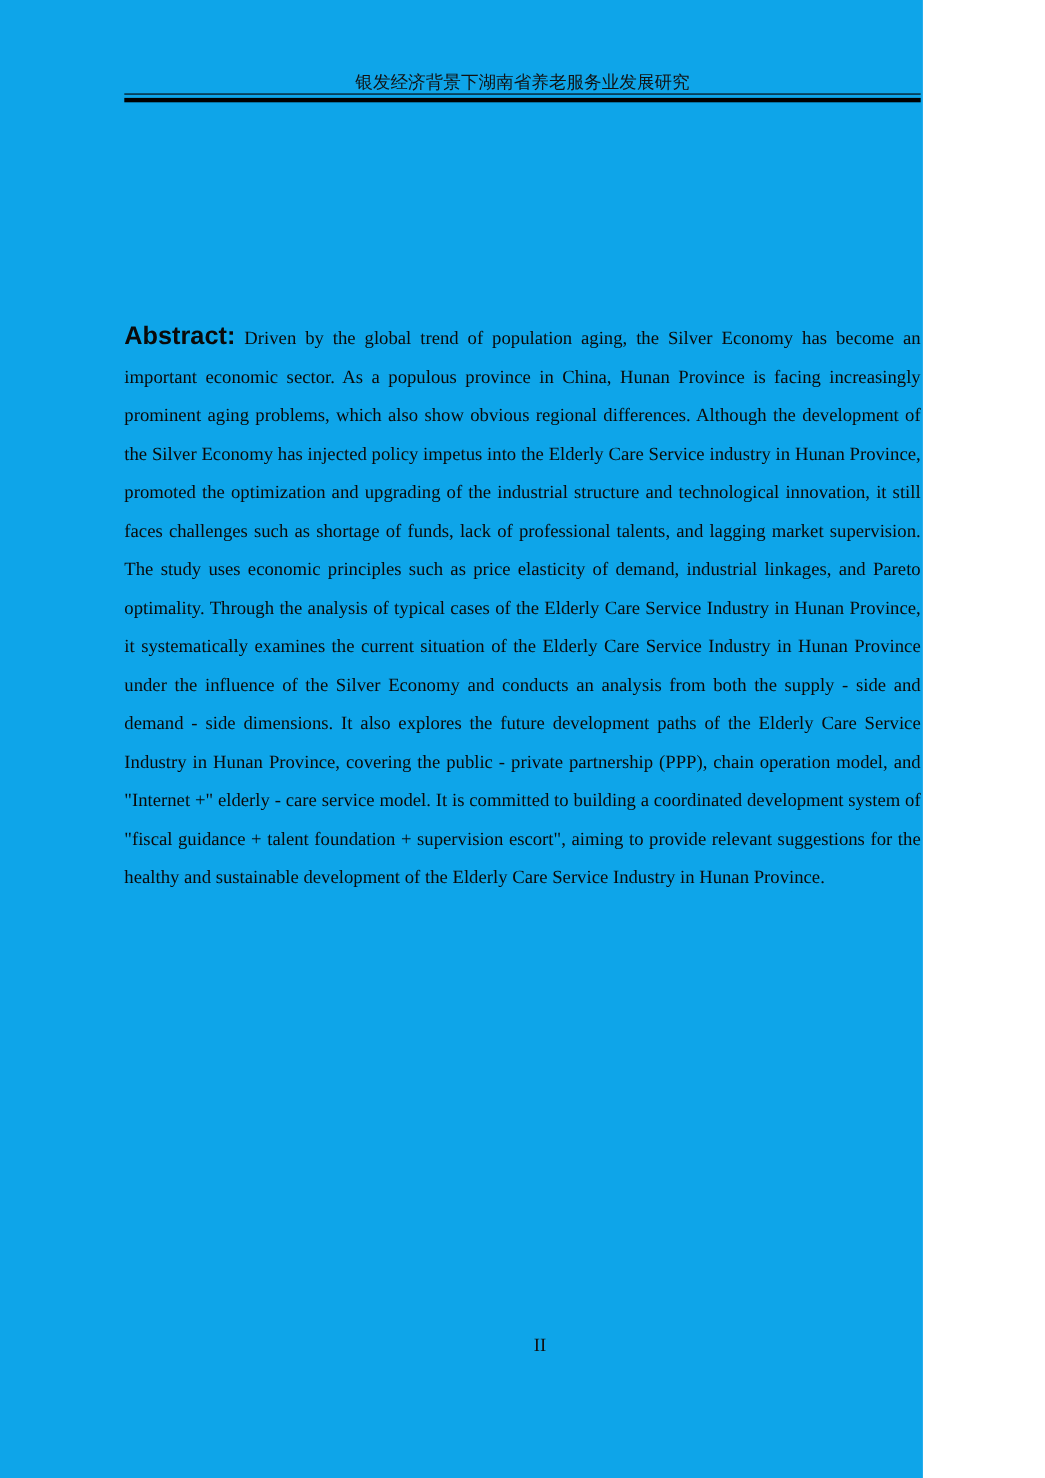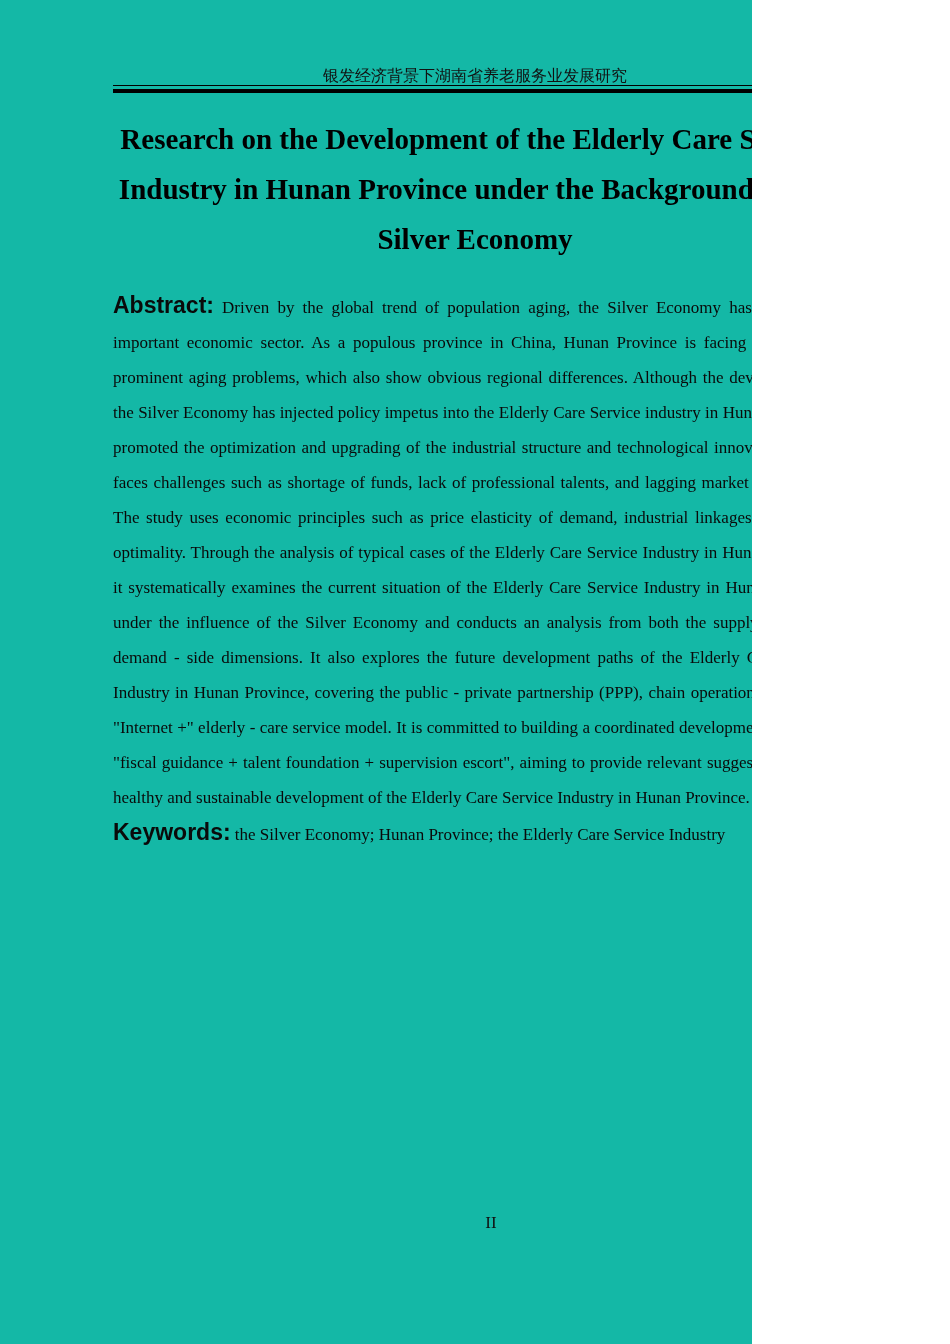--- a/index.html
+++ b/index.html
@@ -2,23 +2,23 @@
 <html><head>
 <meta charset="utf-8">
 <style>
   html, body {
     margin: 0;
     padding: 0;
     background: #ffffff;
   }
   .page {
     position: relative;
-    width: 752px;
+    width: 839px;
     height: 1344px;
-    background: #14b8a6;
+    background: #0ea5e9;
     color: #000000;
     font-family: "Liberation Serif", "DejaVu Serif", serif;
     overflow: hidden;
   }
   .running-header {
     position: absolute;
     top: 66px;
     left: 113px;
     width: 724px;
     text-align: center;
@@ -94,22 +94,20 @@
 
 <div class="page">
 
   <div class="running-header">
     <span>银发经济背景下湖南省养老服务业发展研究</span>
   </div>
 
   <div class="rule-thin"></div>
   <div class="rule-thick"></div>
 
-  <h1 class="doc-title">Research on the Development of the Elderly Care Service Industry in Hunan Province under the Background of the Silver Economy</h1>
 
   <div class="content">
     <p class="abstract-paragraph"><span class="inline-label">Abstract:</span> <span>Driven by the global trend of population aging, the Silver Economy has become an important economic sector. As a populous province in China, Hunan Province is facing increasingly prominent aging problems, which also show obvious regional differences. Although the development of the Silver Economy has injected policy impetus into the Elderly Care Service industry in Hunan Province, promoted the optimization and upgrading of the industrial structure and technological innovation, it still faces challenges such as shortage of funds, lack of professional talents, and lagging market supervision. The study uses economic principles such as price elasticity of demand, industrial linkages, and Pareto optimality. Through the analysis of typical cases of the Elderly Care Service Industry in Hunan Province, it systematically examines the current situation of the Elderly Care Service Industry in Hunan Province under the influence of the Silver Economy and conducts an analysis from both the supply - side and demand - side dimensions. It also explores the future development paths of the Elderly Care Service Industry in Hunan Province, covering the public - private partnership (PPP), chain operation model, and "Internet +" elderly - care service model. It is committed to building a coordinated development system of "fiscal guidance + talent foundation + supervision escort", aiming to provide relevant suggestions for the healthy and sustainable development of the Elderly Care Service Industry in Hunan Province.</span></p>
-    <p class="keywords-line"><span class="inline-label">Keywords:</span> <span>the Silver Economy; Hunan Province; the Elderly Care Service Industry</span></p>
   </div>
 
   <div class="page-number">II</div>
 
 </div>
 
 </body></html>

